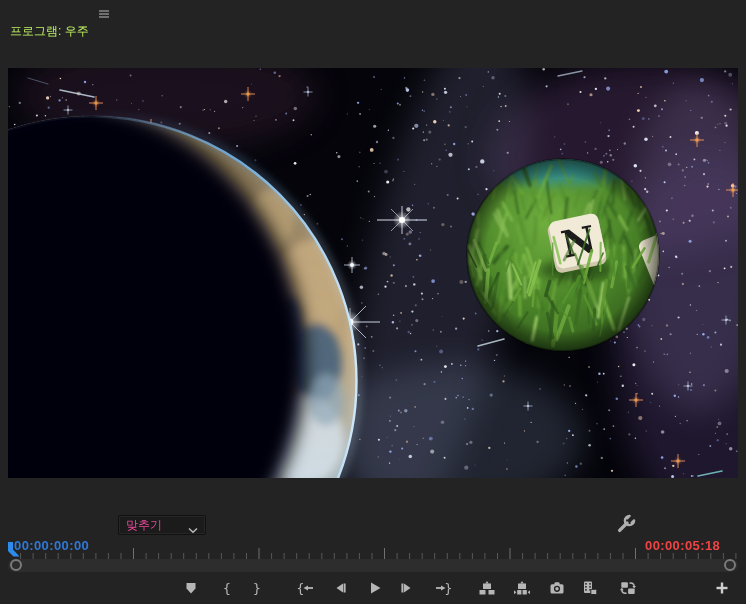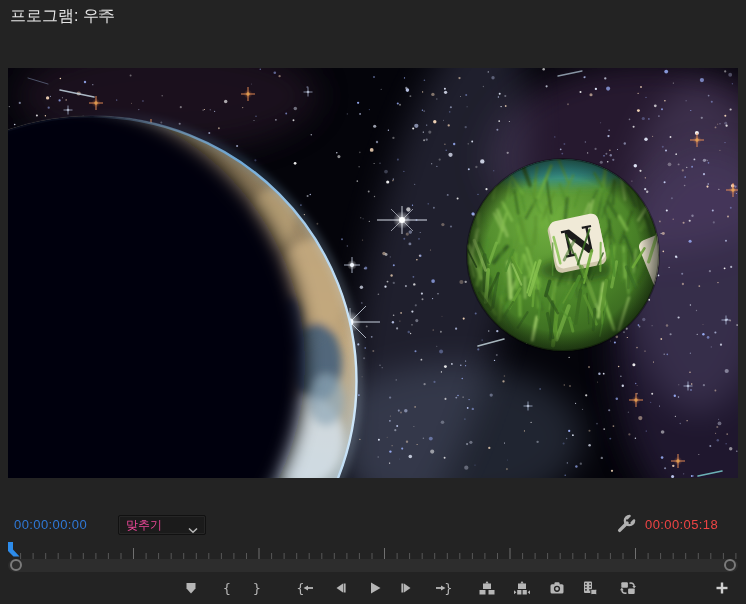--- a/index.html
+++ b/index.html
@@ -1,20 +1,20 @@
 <!DOCTYPE html>
 <html style="--panel-bg: #232323; --accent: #2d8ceb; --tc-blue: #2f78d6; --icon: #b6b6b6;"><head>
 <meta charset="utf-8">
 <style>
   html,body{margin:0;padding:0;background:#232323;width:746px;height:604px;overflow:hidden}
   .panel{position:relative;width:746px;height:604px;background:var(--panel-bg,#232323);font-family:"Liberation Sans",sans-serif}
-  .panel-title{position:absolute;left:10px;top:6px;font-size:16px;color:#e5e5e5;white-space:pre}
+  .panel-title{position:absolute;left:10px;top:23px;font-size:12px;color:#bef264;white-space:pre}
   .panel-menu{position:absolute;left:98px;top:9px;cursor:pointer}
   .video{position:absolute;left:8px;top:68px;width:730px;height:410px;background:#000;display:block}
-  .tc{position:absolute;top:517px;font-weight:normal;font-size:13px;letter-spacing:.4px}
+  .tc{position:absolute;top:538px;font-weight:bold;font-size:13px;letter-spacing:.4px}
   .tc-left{left:14px;color:var(--tc-blue,#2f78d6)}
   .tc-right{left:645px;color:#ef4444}
   .dd{position:absolute;top:515px;height:20px;background:#1b1b1b;border:1px solid #111;box-shadow:inset 0 0 0 1px rgba(255,255,255,.05);color:#ec4899;font-size:12px;display:flex;align-items:flex-end;justify-content:space-between;padding:0 7px;box-sizing:border-box;border-radius:2px;cursor:pointer}
   .dd-fit{left:118px;width:88px}
   .dd-res{left:518px;width:91px}
   .wrench{position:absolute;left:614px;top:512px;cursor:pointer}
   .ruler{position:absolute;left:0;top:543px}
   .playhead{position:absolute;left:6px;top:542px;cursor:ew-resize}
   .scrolltrack{position:absolute;left:8px;top:559px;width:730px;height:13px;border-radius:7px;background:#2d2d2d;cursor:pointer}
   .handle{position:absolute;top:559px;width:8px;height:8px;border:2px solid #7b7b7b;border-radius:50%;cursor:ew-resize}

